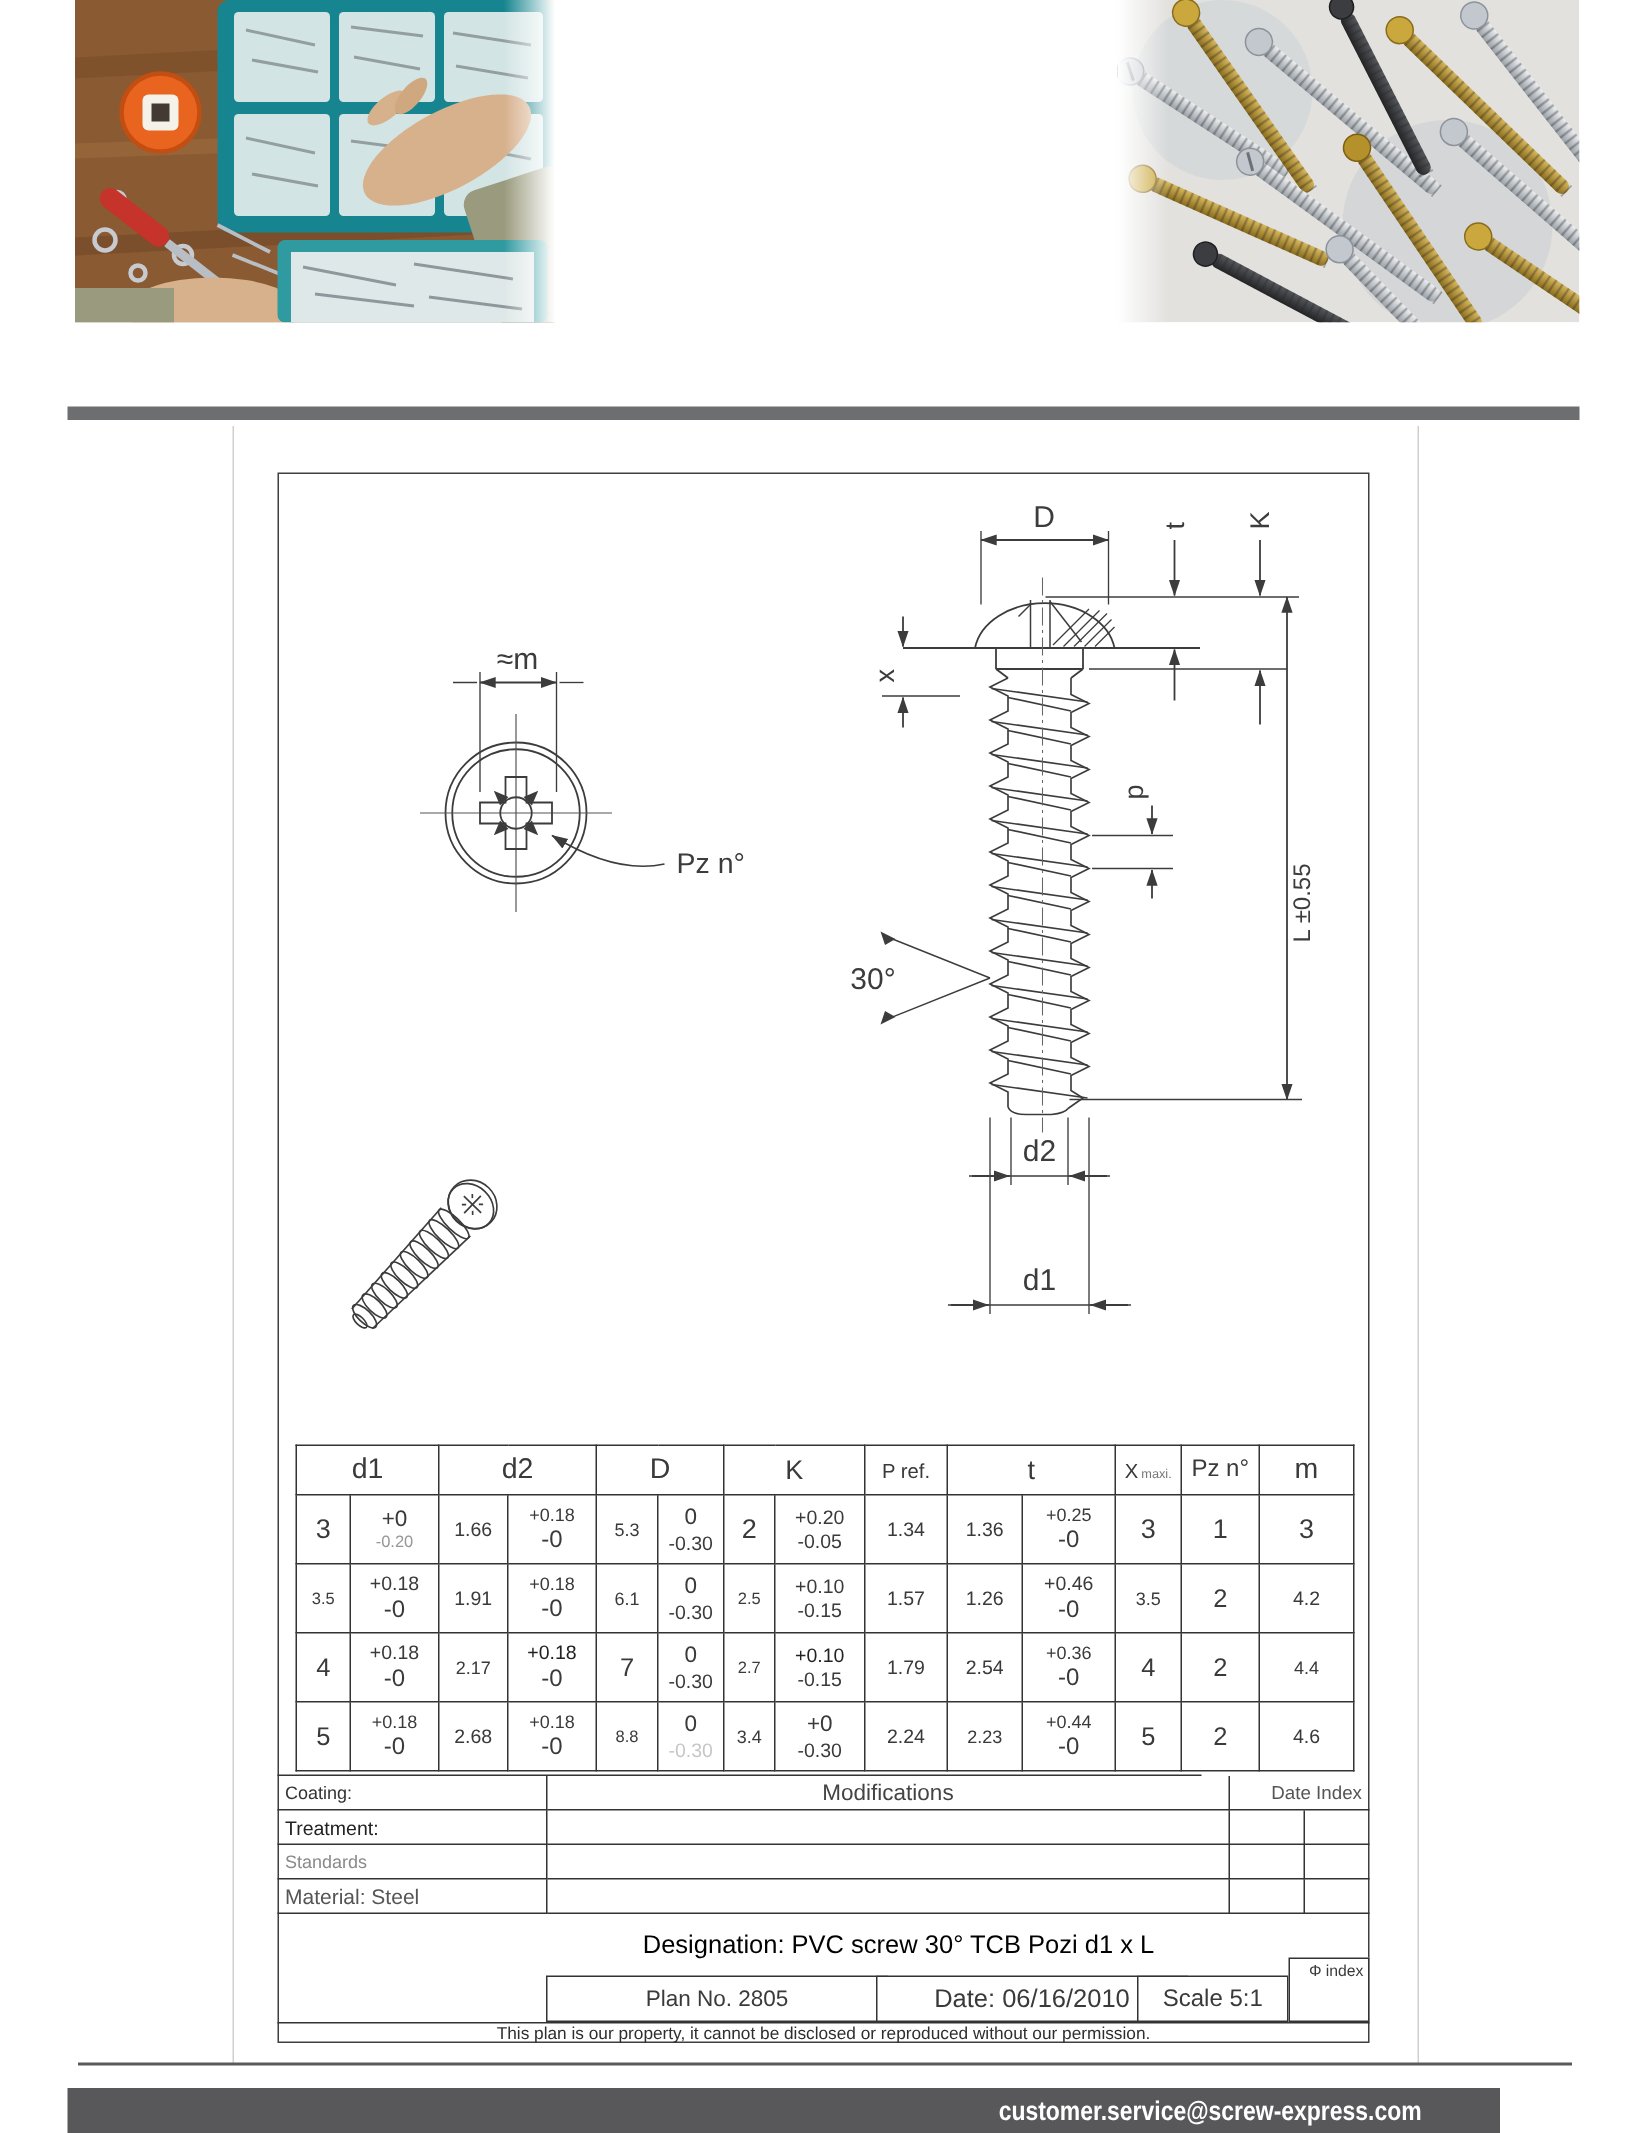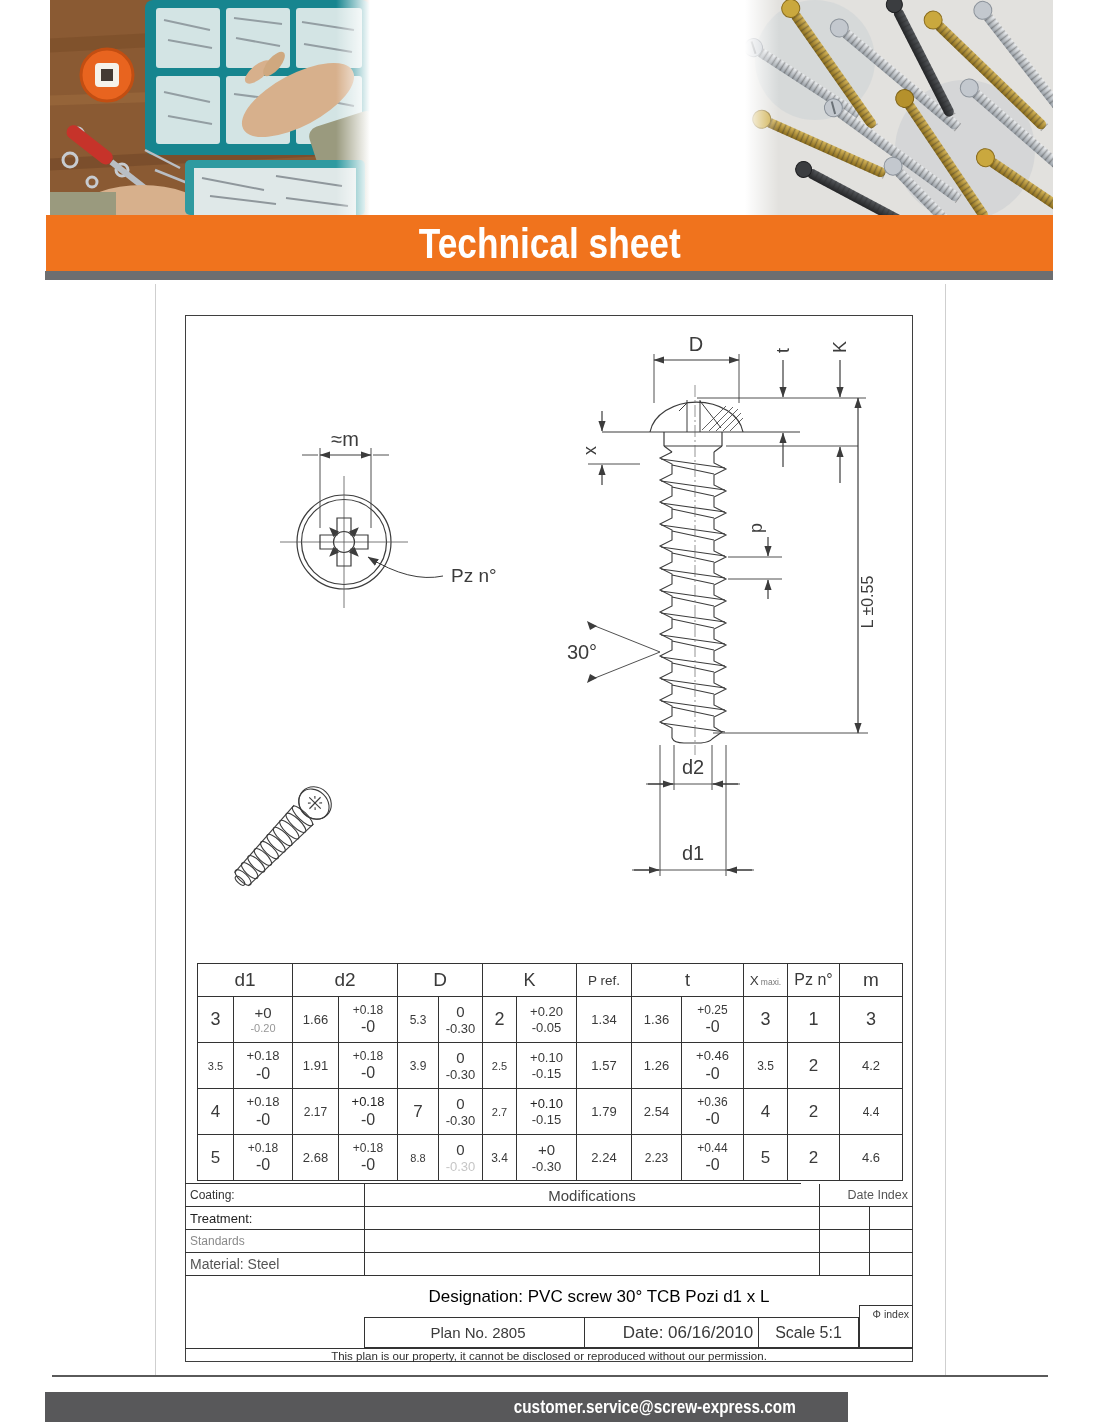--- a/index.html
+++ b/index.html
@@ -66,21 +66,21 @@
                display:flex;align-items:center;justify-content:center;
                font-size:17px;color:#000000;}
   .plan-cell{position:absolute;border:1px solid #333;box-sizing:border-box;background:#fff;
              display:flex;align-items:center;justify-content:center;}
   .prop-row{position:absolute;left:185px;top:1348px;width:728px;height:14px;
             border-top:1px solid #333;box-sizing:border-box;text-align:center;
             font-size:11.5px;color:#2e2e2e;line-height:14px;}
 
   
   .foot-line{position:absolute;left:52px;top:1375px;width:996px;height:2px;background:#5a5a5a;}
-  .foot-bar{position:absolute;left:45px;top:1392px;width:803px;height:30px;background:#58585a;
+  .foot-bar{position:absolute;left:45px;top:1392px;width:955px;height:30px;background:#58585a;
             display:flex;align-items:center;justify-content:flex-end;padding-right:52px;box-sizing:border-box;}
   .foot-email{color:#fff;font-weight:bold;font-size:18px;transform:scaleX(0.85);transform-origin:right;}
 
   
   .drawsvg{position:absolute;left:185px;top:315px;}
   .drawsvg text{font-family:"Liberation Sans",sans-serif;fill:#3c3c3c;}
 </style>
 </head>
 <body>
 
@@ -247,23 +247,20 @@
             <rect x="8" y="-5" width="110" height="10" rx="5" fill="url(#gGold)"></rect>
             <rect x="8" y="-5" width="110" height="10" fill="url(#pThr)"></rect>
             <circle cx="3" cy="0" r="9" fill="#caa83e" stroke="#8a6c1c"></circle>
           </g>
       </g>
     </svg>
     <div class="fadeL"></div>
   </div>
 
 
-  <div class="banner">
-    <div class="banner-inner">Technical sheet</div>
-  </div>
   <div class="gray-strip"></div>
 
   <div class="vline" style="left:155px;"></div>
   <div class="vline" style="left:945px;"></div>
 
   <div class="frame"></div>
 
   <svg class="drawsvg" width="728" height="648" viewBox="0 0 728 648">
     <defs>
       <marker id="ah" viewBox="0 0 10 8" markerWidth="11" markerHeight="9" refX="9.5" refY="4" orient="auto-start-reverse" markerUnits="userSpaceOnUse">
@@ -516,21 +513,21 @@
       <td class="v11">3.5</td>
       <td class="tol">
             <span class="tp13">+0.18</span>
             <span class="tm16">-0</span>
           </td>
       <td class="v13">1.91</td>
       <td class="tol">
             <span class="tp12">+0.18</span>
             <span class="tm16">-0</span>
           </td>
-      <td class="v12">3.9</td>
+      <td class="v12">6.1</td>
       <td class="tol">
             <span class="tp15">0</span>
             <span class="tm13">-0.30</span>
           </td>
       <td class="v11">2.5</td>
       <td class="tol">
             <span class="tp13">+0.10</span>
             <span class="tm13">-0.15</span>
           </td>
       <td class="v13">1.57</td>

